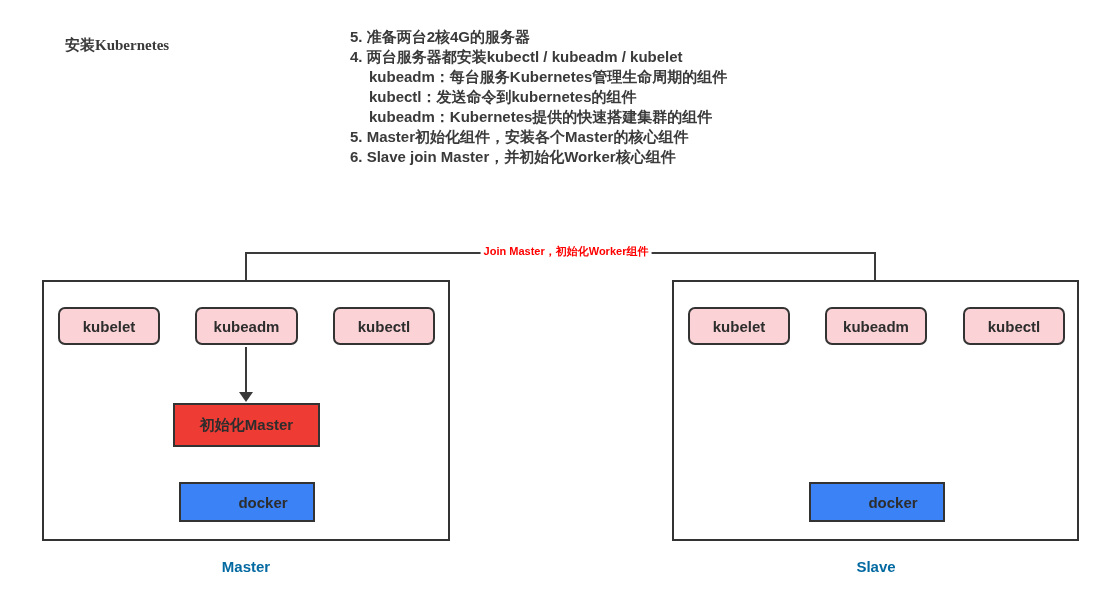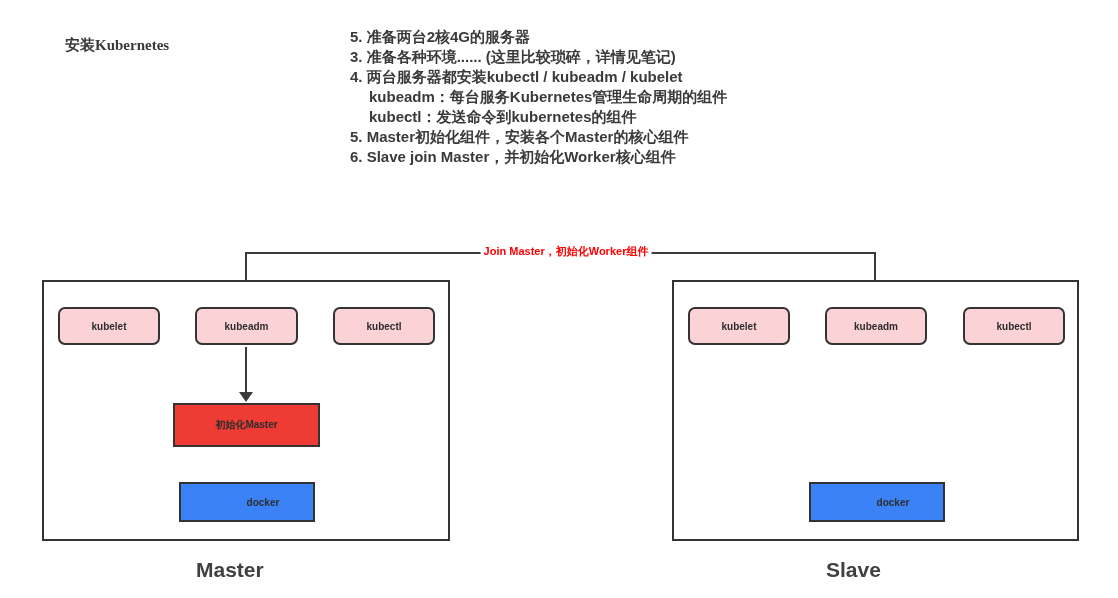--- a/index.html
+++ b/index.html
@@ -72,21 +72,21 @@
   }
   .group-master { left: 42px; }
   .group-slave  { left: 672px; width: 407px; }
 
   .node {
     position: absolute;
     display: flex;
     align-items: center;
     justify-content: center;
     border: 2px solid #333333;
-    font-size: 10px;
+    font-size: 15px;
     color: #2d2d2d;
     white-space: nowrap;
   }
   .node-pink {
     width: 102px; height: 38px;
     top: 307px;
     background: #fbd2d6;
     border-radius: 7px;
   }
   .m-kubelet { left: 58px; }
@@ -107,40 +107,40 @@
     background: #3b82f6;
     padding-left: 32px;
   }
   .m-docker { left: 179px; }
   .s-docker { left: 809px; }
 
   .group-label {
     position: absolute;
     top: 558px;
     width: 100px;
-    text-align: left;
-    font-size: 21px;
-    color: #404040;
+    text-align: center;
+    font-size: 15px;
+    color: #0369a1;
   }
   .label-master { left: 196px; }
   .label-slave  { left: 826px; }
 </style>
 </head>
 <body>
 
 <div class="canvas">
 
   <div class="page-title">安装Kubernetes</div>
 
   <div class="notes">
     <div class="note-line">5. 准备两台2核4G的服务器</div>
-    <div class="note-line">3. 准备各种环境...... (这里比较琐碎，详情见笔记)</div>
     <div class="note-line">4. 两台服务器都安装kubectl / kubeadm / kubelet</div>
     <div class="note-line indent">kubeadm：每台服务Kubernetes管理生命周期的组件</div>
     <div class="note-line indent">kubectl：发送命令到kubernetes的组件</div>
+    <div class="note-line indent">kubeadm：Kubernetes提供的快速搭建集群的组件</div>
     <div class="note-line">5. Master初始化组件，安装各个Master的核心组件</div>
     <div class="note-line">6. Slave join Master，并初始化Worker核心组件</div>
   </div>
 
   <div class="line join-h-line"></div>
   <div class="line join-v-left"></div>
   <div class="arrow-down join-arrow-head"></div>
   <div class="line join-v-right"></div>
   <div class="join-annotation">Join Master，初始化Worker组件</div>
 

